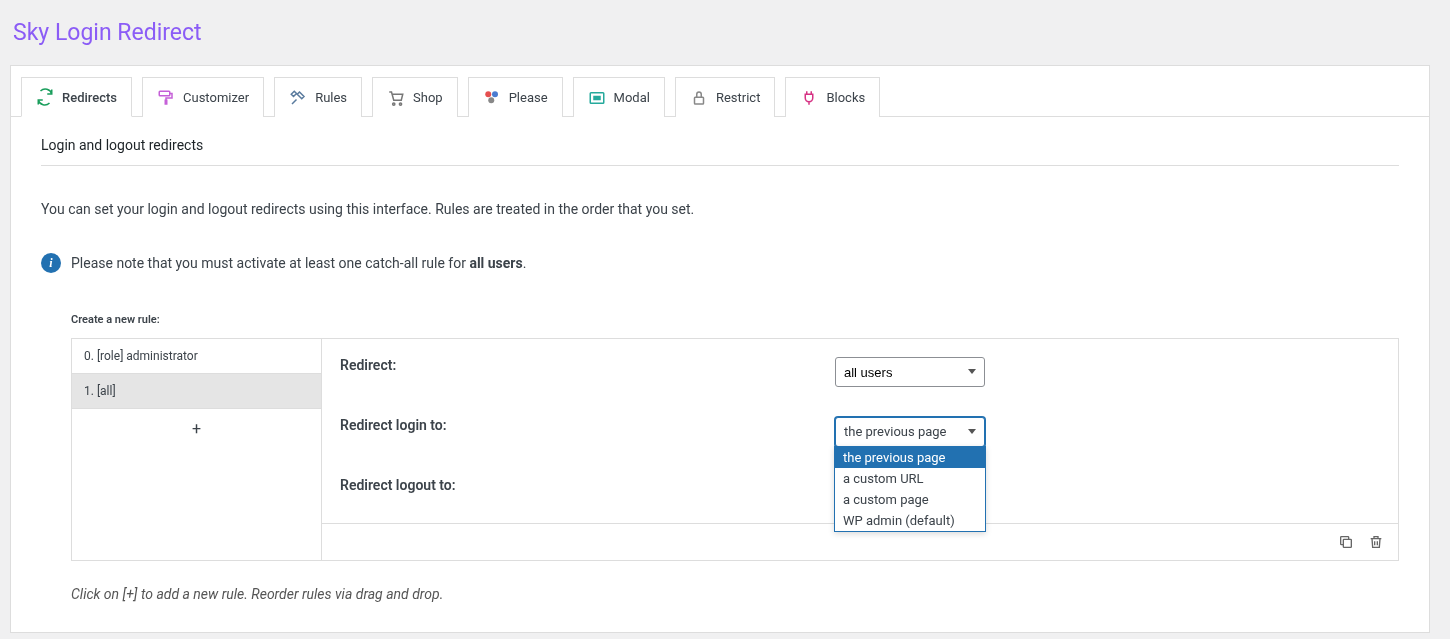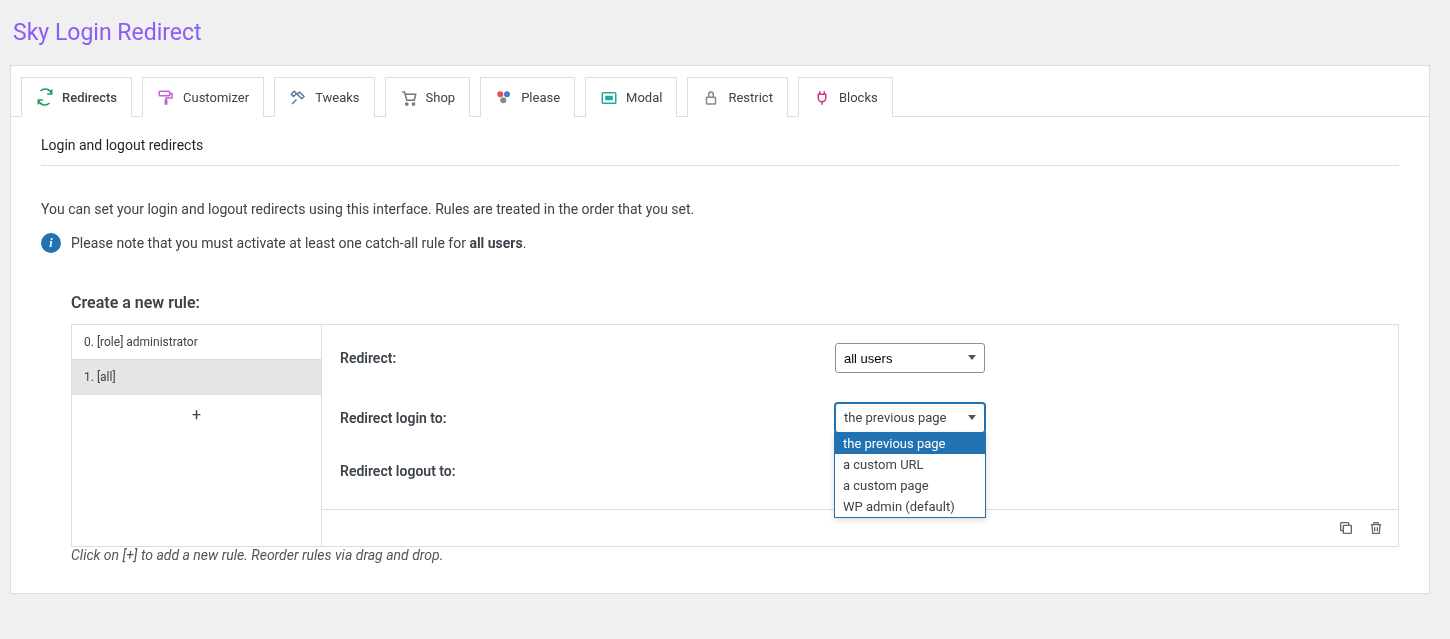--- a/index.html
+++ b/index.html
@@ -6,44 +6,44 @@
   body { font-family: -apple-system, BlinkMacSystemFont, "Segoe UI", Roboto, sans-serif; background: #f0f0f1; color: #3c434a; font-size: 13px; }
   .wrap { padding: 10px 20px 20px 10px; }
   h1 { font-size: 23px; font-weight: 400; color: #8b5cf6; margin: 0 0 15px 3px; padding: 9px 0 4px 0; }
   .panel { background: #fff; border: 1px solid #ddd; padding: 0; }
   .tabs { display: flex; gap: 10px; padding: 10px 10px 0 10px; border-bottom: 1px solid #ddd; background: #fff; }
   .tab { display: flex; align-items: center; gap: 8px; padding: 10px 14px; border: 1px solid #ddd; border-bottom: none; background: #fff; color: #3c434a; font-size: 13px; cursor: pointer; position: relative; top: 1px; }
   .tab.active { border-bottom: 1px solid #fff; font-weight: 500; }
   .tab-icon { width: 18px; height: 18px; display: inline-flex; align-items: center; justify-content: center; }
   .content { padding: 20px 30px 30px 30px; }
   h2.section-title { font-size: 14px; font-weight: 400; color: #1d2327; border-bottom: 1px solid #ddd; padding-bottom: 12px; margin-bottom: 35px; }
-  .desc { color: #3c434a; font-size: 14px; margin-bottom: 16px; }
+  .desc { color: #3c434a; font-size: 14px; margin-bottom: 36px; }
   .note { display: flex; align-items: center; gap: 10px; font-size: 14px; margin-bottom: 40px; }
   .info-badge { width: 20px; height: 20px; border-radius: 50%; background: #2271b1; color: #fff; display: inline-flex; align-items: center; justify-content: center; font-size: 12px; font-weight: bold; font-style: italic; font-family: serif; }
   .rule-area { padding-left: 30px; }
-  .rule-label { font-weight: 600; font-size: 16px; margin-bottom: 12px; }
+  .rule-label { font-weight: 600; font-size: 11px; margin-bottom: 12px; }
   .rule-cols { display: flex; gap: 0; }
   .rule-list { width: 251px; border: 1px solid #ddd; }
   .rule-item { padding: 10px 12px; border-bottom: 1px solid #ddd; font-size: 12px; cursor: pointer; background: #fff; }
   .rule-item.selected { background: #e5e5e5; }
   .rule-item:last-of-type { border-bottom: 1px solid #ddd; }
   .rule-add { text-align: center; padding: 10px; font-size: 16px; cursor: pointer; background: #fff; }
   .rule-form { flex: 1; border: 1px solid #ddd; border-left: none; padding: 18px 18px 0 18px; position: relative; }
-  .form-row { display: flex; align-items: center; margin-bottom: 30px; }
+  .form-row { display: flex; align-items: flex-start; margin-bottom: 30px; }
   .form-row label { width: 495px; font-weight: 600; font-size: 14px; }
   .select { width: 150px; height: 30px; border: 1px solid #8c8f94; border-radius: 3px; padding: 0 24px 0 8px; font-size: 13px; background: #fff; appearance: none; position: relative; }
   .select-wrap { position: relative; display: inline-block; }
   .select-wrap::after { content: ""; position: absolute; right: 9px; top: 12px; width: 0; height: 0; border-left: 4px solid transparent; border-right: 4px solid transparent; border-top: 5px solid #555; pointer-events: none; }
   .select.open { border-color: #2271b1; box-shadow: 0 0 0 1px #2271b1; }
   .dropdown { position: absolute; top: 29px; left: -1px; width: 152px; border: 1px solid #2271b1; background: #fff; z-index: 10; box-shadow: 0 2px 6px rgba(0,0,0,.15); }
   .dropdown-item { padding: 3px 8px; font-size: 13px; cursor: pointer; }
   .dropdown-item.highlight { background: #2271b1; color: #fff; }
   .rule-footer { border-top: 1px solid #ddd; padding: 10px 14px; margin: 0 -18px; display: flex; justify-content: flex-end; gap: 14px; background: #fff; }
   .footer-icon { width: 16px; height: 16px; cursor: pointer; color: #666; }
-  .hint { font-style: italic; color: #555; font-size: 14px; }
+  .hint { font-style: italic; color: #555; font-size: 14px; margin-top: 25px; }
   strong { font-weight: 700; }
 </style>
 </head>
 <body>
 
 <div class="wrap">
   <h1>Sky Login Redirect</h1>
 
   <div class="panel">
 
@@ -64,21 +64,21 @@
             </svg>
         </span>
         <span>Customizer</span>
       </div>
       <div class="tab">
         <span class="tab-icon">
           <svg viewBox="0 0 24 24" width="18" height="18" fill="none" stroke="#5a7b9e" stroke-width="2">
               <path d="M14 4l6 6-3 3-6-6zM4 20l6-6M7 3l3 3-4 4-3-3z"></path>
             </svg>
         </span>
-        <span>Tweaks</span>
+        <span>Rules</span>
       </div>
       <div class="tab">
         <span class="tab-icon">
           <svg viewBox="0 0 24 24" width="18" height="18" fill="none" stroke="#777" stroke-width="2">
               <circle cx="9" cy="20" r="1.5"></circle>
               <circle cx="18" cy="20" r="1.5"></circle>
               <path d="M3 4h3l3 11h10l2-8H7"></path>
             </svg>
         </span>
         <span>Shop</span>

